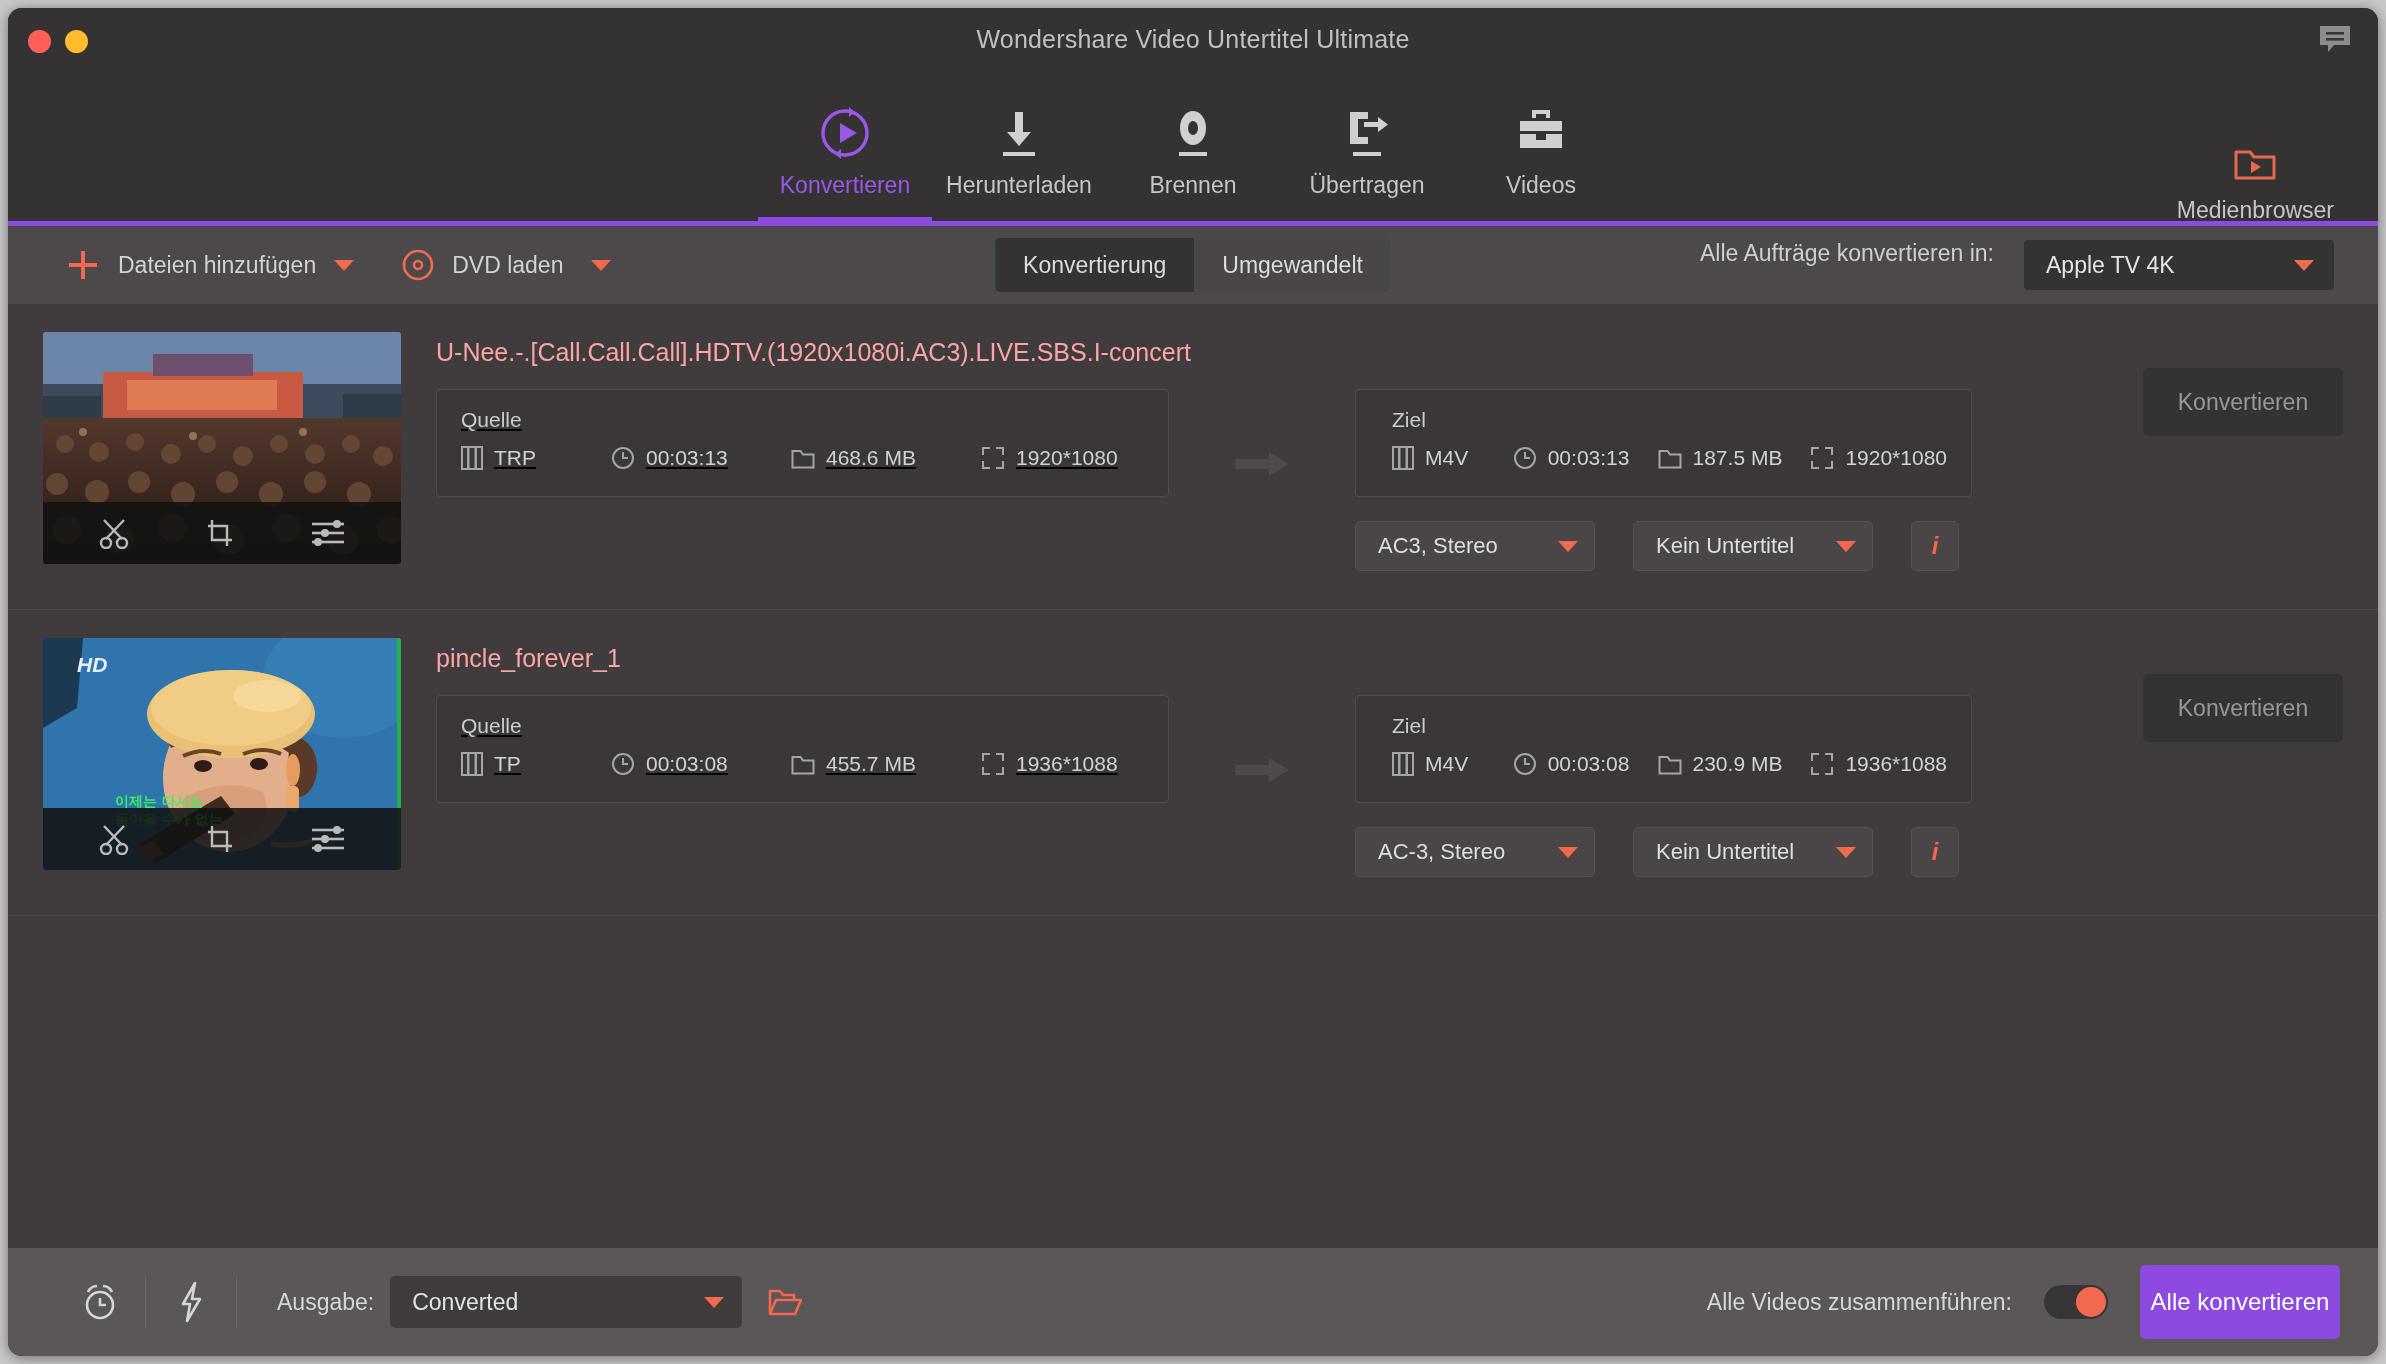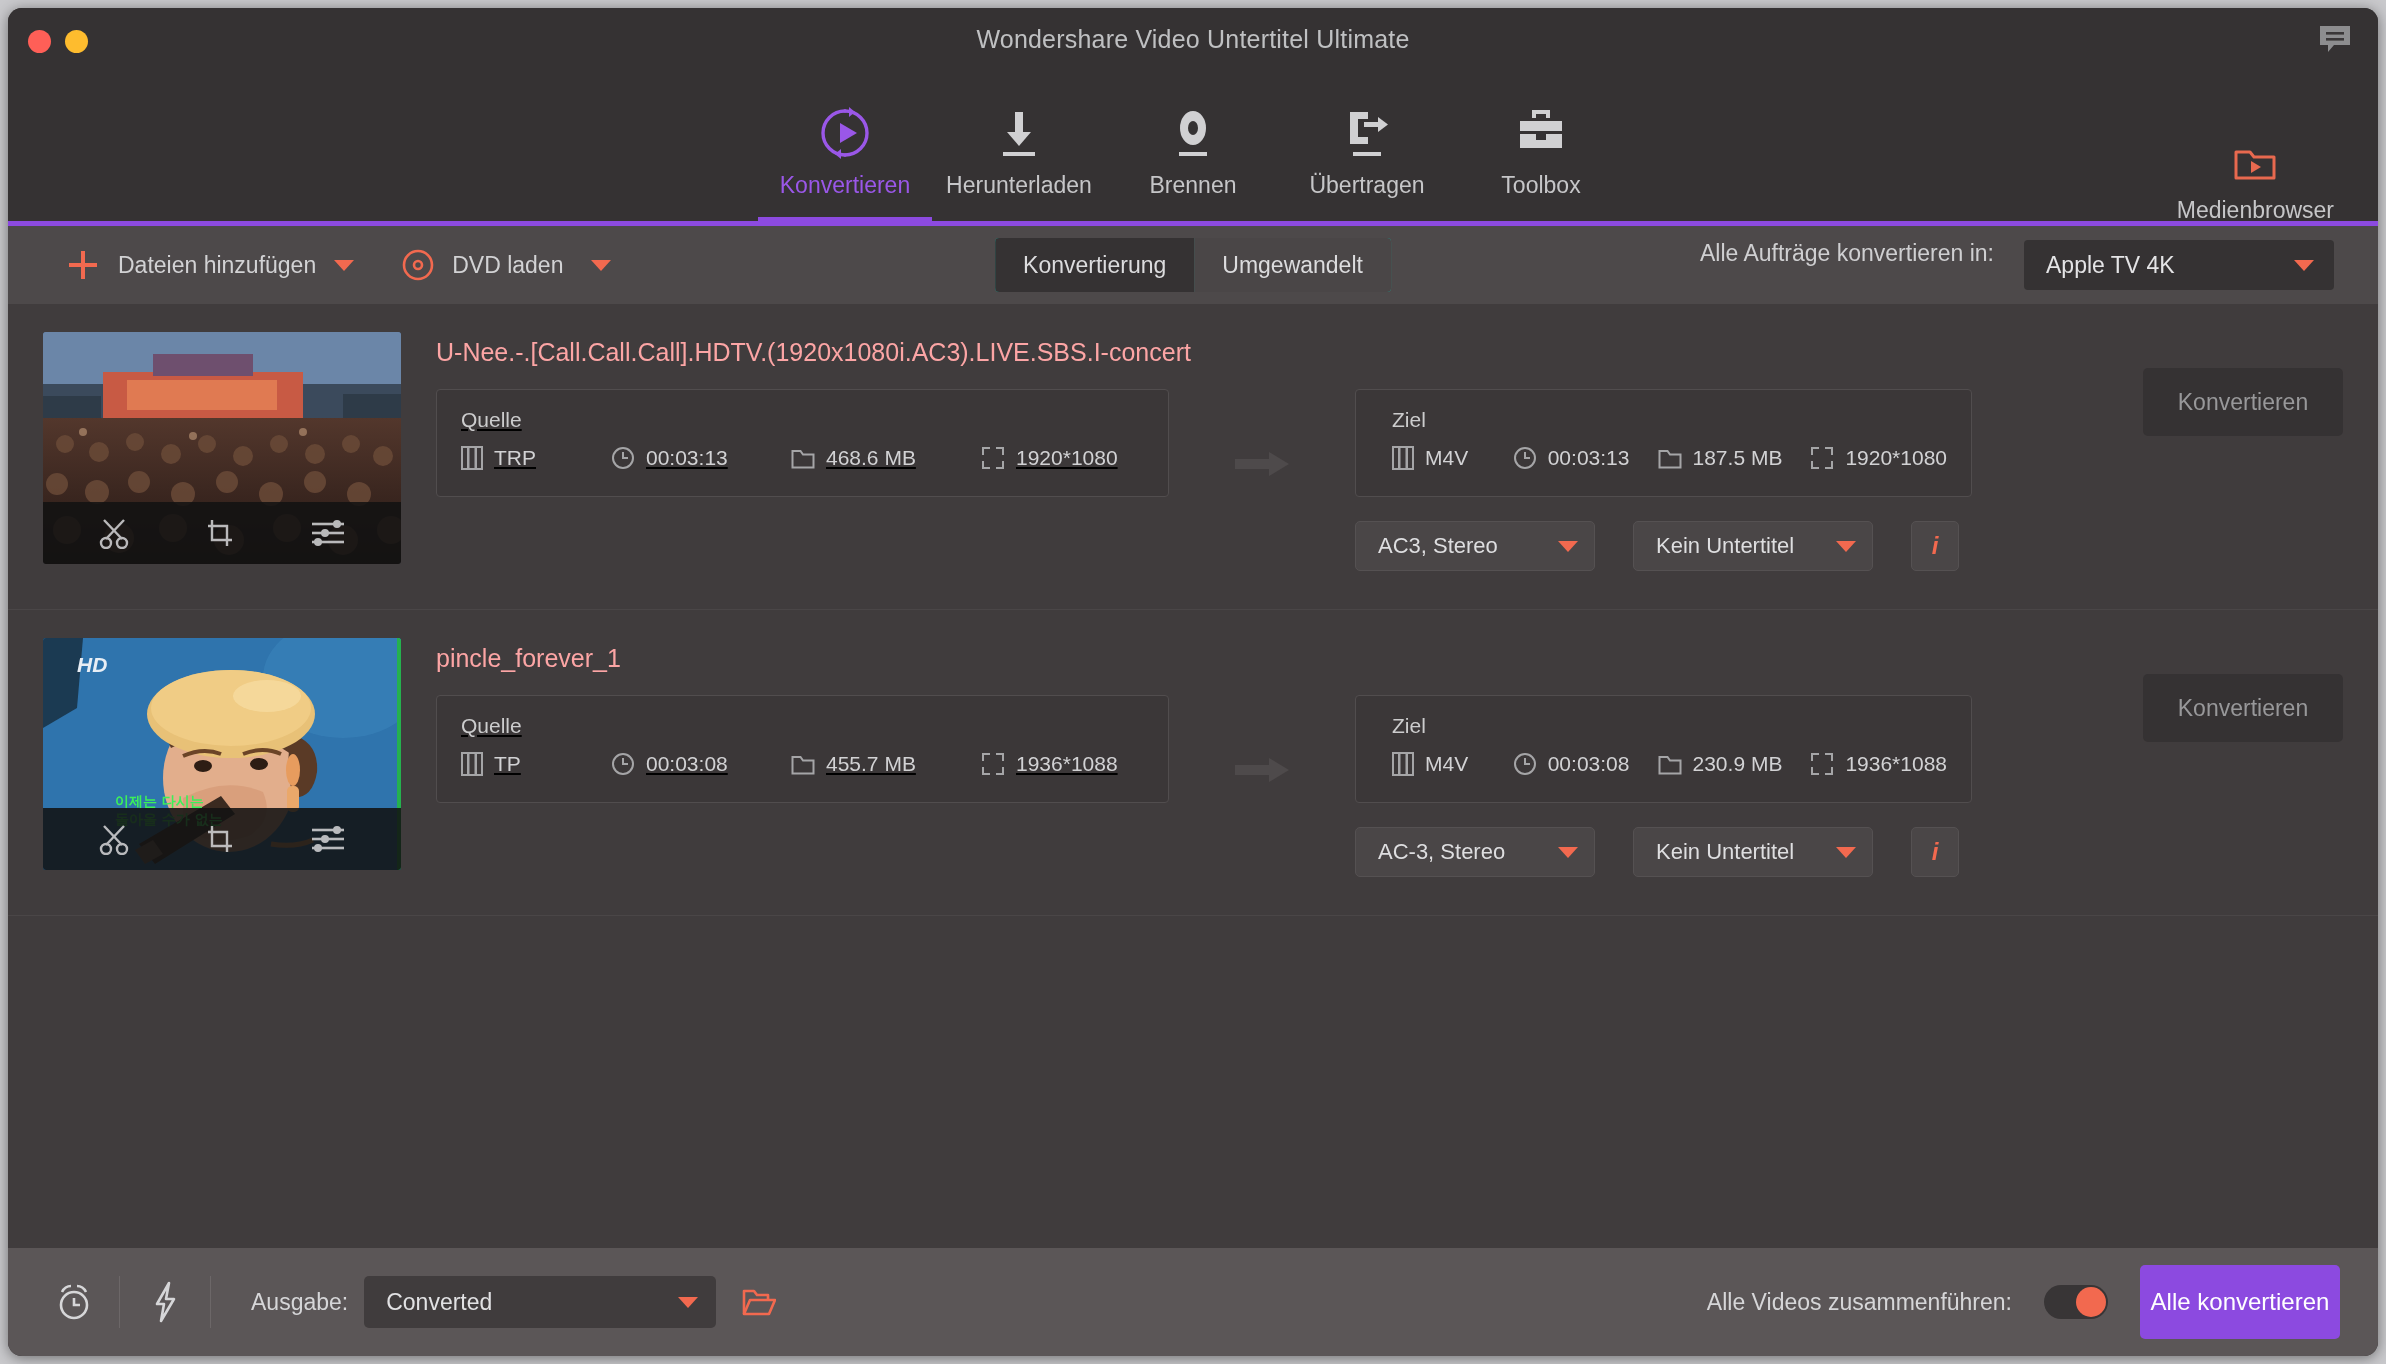--- a/index.html
+++ b/index.html
@@ -213,21 +213,21 @@
     cursor: pointer;
   }
 
   
   .bottombar {
     height: 108px; flex: 0 0 108px;
     background: #5b5657;
     display: flex; align-items: center;
     position: relative;
   }
-  .bb-left { display: flex; align-items: center; padding-left: 33px; }
+  .bb-left { display: flex; align-items: center; padding-left: 59px; }
   .bb-icon-btn { width: 66px; display: flex; align-items: center; justify-content: center; cursor: pointer; }
   .bb-divider { width: 1px; height: 52px; background: #6c6768; margin: 0 12px; }
   .bb-output-label { font-size: 23px; color: #d6d6d8; margin-left: 28px; margin-right: 16px; }
   .output-select {
     width: 352px; height: 52px;
     background: #403c3d;
     border-radius: 5px;
     display: flex; align-items: center; justify-content: space-between;
     padding: 0 18px 0 22px;
     font-size: 23px; color: #e2e2e4;
@@ -331,21 +331,21 @@
       </div>
 
       <div class="nav-item">
         <div class="nav-icon">
           <svg width="58" height="58" viewBox="0 0 58 58">
             <path d="M20 6 h18 v8 h-4 v-4 h-10 v4 h-4 z" fill="#d0d0d2"></path>
             <rect x="8" y="17" width="42" height="10" fill="#d0d0d2"></rect>
             <path d="M8 30 h16 v6 h10 v-6 h16 v14 H8 z" fill="#d0d0d2"></path>
           </svg>
         </div>
-        <div class="nav-label">Toolbox</div>
+        <div class="nav-label">Videos</div>
       </div>
 
     </div>
 
     <div class="mediabrowser">
       <span>
         <svg width="42" height="34" viewBox="0 0 42 34">
           <path d="M2 5 h14 l4 5 h20 v21 H2 Z" fill="none" stroke="#e8694f" stroke-width="3" stroke-linejoin="round"></path>
           <path d="M17 14 l10 6 -10 6 z" fill="#e8694f"></path>
         </svg>

